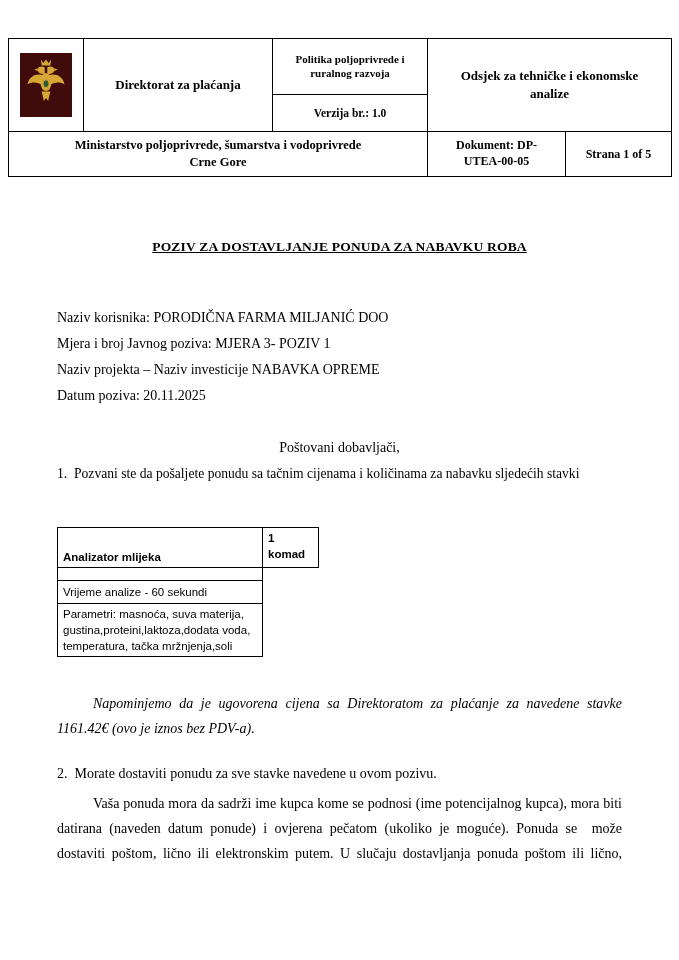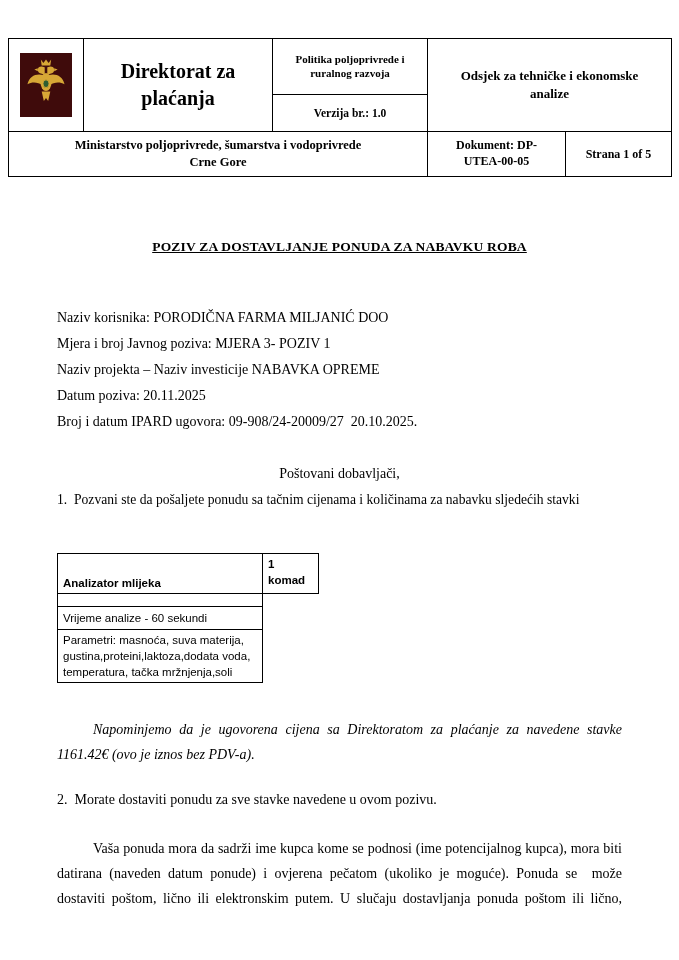--- a/index.html
+++ b/index.html
@@ -16,21 +16,21 @@
     border:1.5px solid #000; text-align:center; vertical-align:middle;
     font-weight:bold; overflow:hidden;
   }
   tr.hrow1 td { height:85px; }
   tr.hrow2 td { height:45px; }
   td.logo-cell { background:#fff; }
   .emblem {
     width:52px; height:64px; margin:0 auto; background:#3f0b0b;
     display:flex; align-items:center; justify-content:center;
   }
-  td.direktorat-cell { font-size:20px; line-height:1.35; padding:8px 14px; }
+  td.direktorat-cell { font-size:13px; line-height:1.35; padding:8px 14px; }
   td.politika-cell { padding:0; vertical-align:top; }
   .politika-top {
     height:56px; border-bottom:1.5px solid #000;
     display:flex; align-items:center; justify-content:center;
     font-size:11px; line-height:1.25; padding:0 10px;
   }
   .politika-bottom {
     height:36px; display:flex; align-items:center; justify-content:center;
     font-size:11.5px; padding:0 10px;
   }
@@ -63,21 +63,21 @@
   td.itm-time { height:23px; }
   td.itm-params { padding-top:4px; padding-bottom:6px; }
 
   
   .note {
     margin-top:34px; font-size:14px; font-style:italic; line-height:25px;
     text-align:justify; text-indent:36px;
   }
   .point2 { margin-top:20px; font-size:14px; line-height:25px; }
   .offer-para {
-    margin-top:24px; font-size:14px; line-height:25px;
+    margin-top:5px; font-size:14px; line-height:25px;
     text-align:justify; text-align-last:justify; text-indent:36px;
   }
 </style>
 </head>
 <body>
 
 <div class="page">
 
   <div class="header-wrap">
     <table class="header-table">
@@ -126,21 +126,20 @@
 
   <div class="content">
 
     <div class="doc-title">POZIV ZA DOSTAVLJANJE PONUDA ZA NABAVKU ROBA</div>
 
     <div class="details">
       <div class="line">Naziv korisnika: PORODIČNA FARMA MILJANIĆ DOO</div>
       <div class="line">Mjera i broj Javnog poziva: MJERA 3- POZIV 1</div>
       <div class="line">Naziv projekta – Naziv investicije NABAVKA OPREME</div>
       <div class="line">Datum poziva: 20.11.2025</div>
-      <div class="line">Broj i datum IPARD ugovora: 09-908/24-20009/27&nbsp; 20.10.2025.</div>
     </div>
 
     <div class="salutation">Poštovani dobavljači,</div>
     <div class="point1">1.&nbsp; Pozvani ste da pošaljete ponudu sa tačnim cijenama i količinama za nabavku sljedećih stavki</div>
 
     <table class="item-table">
       <tbody>
           <tr>
         <td class="itm-c1 itm-name">Analizator mlijeka</td>
         <td class="itm-c2">1

